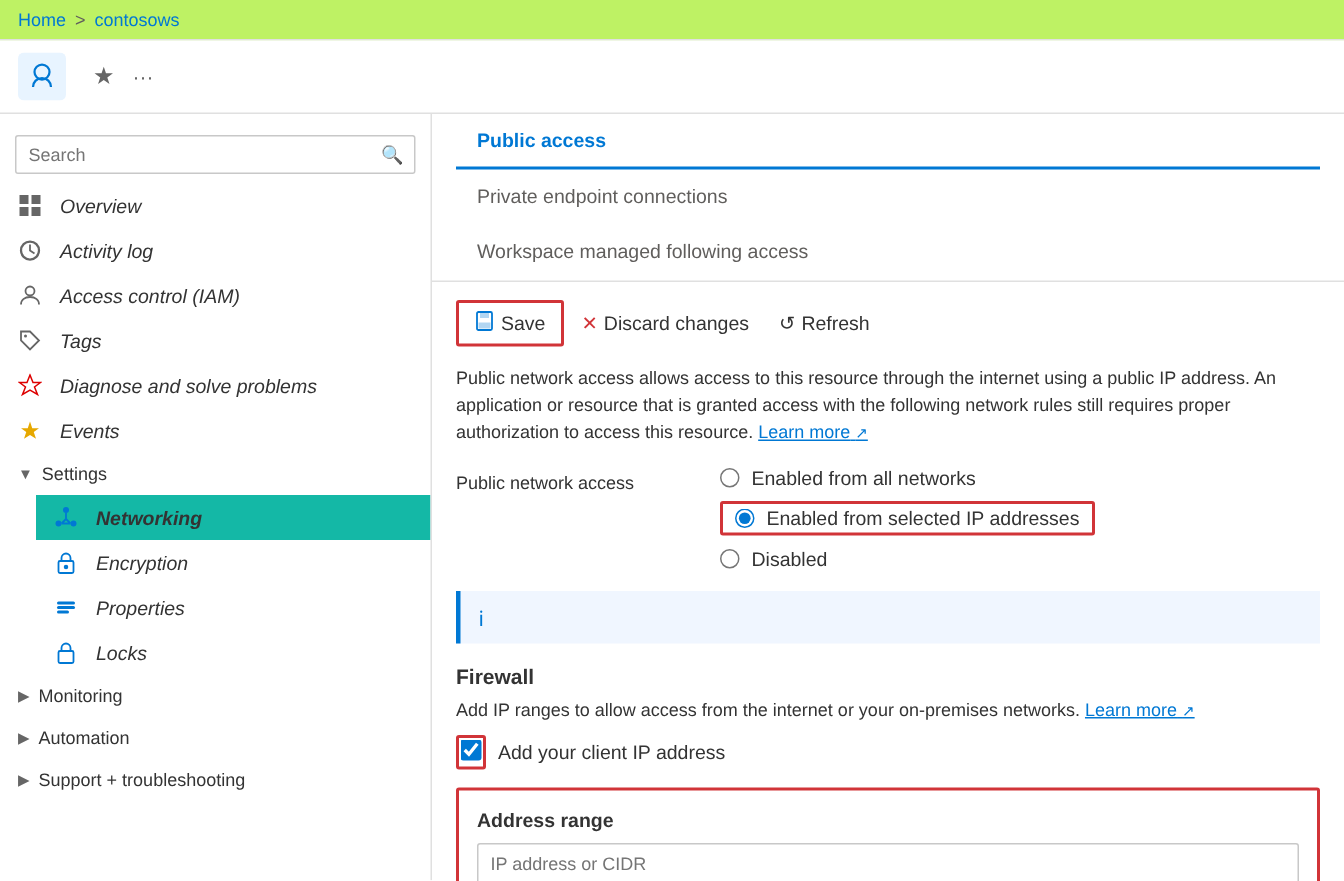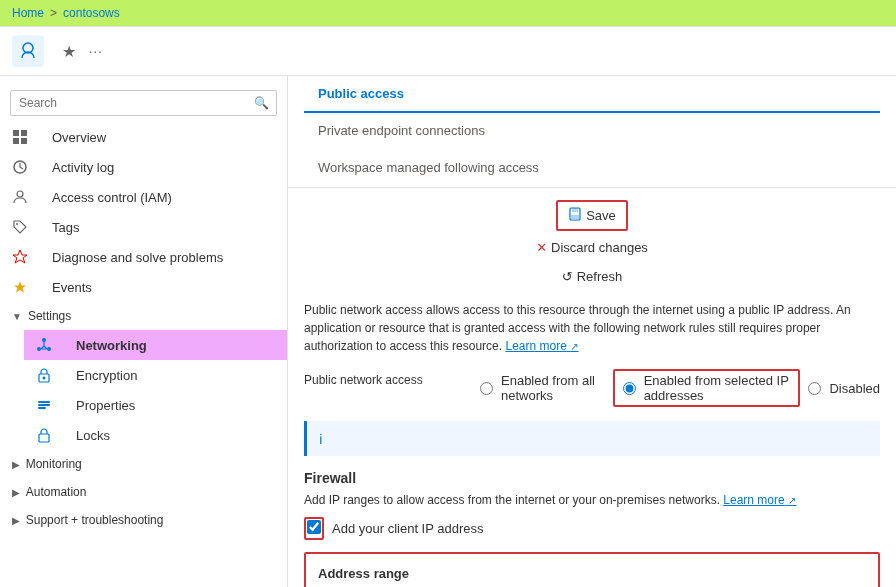--- a/index.html
+++ b/index.html
@@ -21,49 +21,49 @@
 
     
     .main-layout { display: flex; flex: 1; overflow: hidden; }
 
     
     .sidebar { width: 288px; border-right: 1px solid #e0e0e0; overflow-y: auto; background: #fff; padding: 8px 0; flex-shrink: 0; }
     .sidebar-search { padding: 6px 10px; }
     .sidebar-search input { width: 100%; padding: 5px 28px 5px 8px; border: 1px solid #c8c8c8; border-radius: 2px; font-size: 12px; color: #333; }
     .sidebar-search-wrap { position: relative; }
     .sidebar-search-wrap .search-icon { position: absolute; right: 8px; top: 50%; transform: translateY(-50%); color: #666; font-size: 12px; }
-    .sidebar-item { display: flex; align-items: flex-end; padding: 7px 12px; cursor: pointer; font-size: 13px; color: #333; gap: 24px; white-space: nowrap; }
-    .sidebar-item.active { background: #f0abfc; font-weight: 600; }
+    .sidebar-item { display: flex; align-items: flex-end; padding: 7px 12px; cursor: pointer; font-size: 13px; color: #333; gap: 12px; white-space: nowrap; font-style: italic; }
+    .sidebar-item.active { background: #14b8a6; font-weight: 600; }
     .sidebar-item .icon { width: 16px; height: 16px; display: flex; align-items: center; justify-content: center; flex-shrink: 0; }
     .sidebar-section { padding: 7px 12px; font-size: 12px; color: #333; cursor: pointer; display: flex; align-items: center; gap: 6px; }
     .sidebar-section .chevron { font-size: 10px; color: #666; }
     .sidebar-sub { padding-left: 24px; }
 
     
     .content { flex: 1; overflow-y: auto; padding: 0; }
     .content-tabs { display: flex; border-bottom: 1px solid #e0e0e0; padding: 0 16px; flex-direction: column; }
     .content-tab { padding: 10px 14px; cursor: pointer; font-size: 13px; color: #605e5c; border-bottom: 2px solid transparent; white-space: nowrap; }
     .content-tab.active { color: #0078d4; border-bottom: 2px solid #0078d4; font-weight: 600; }
 
     .content-body { padding: 12px 16px; }
 
     
-    .toolbar { display: flex; align-items: center; gap: 4px; margin-bottom: 12px; flex-direction: column; }
+    .toolbar { display: flex; align-items: center; gap: 4px; margin-bottom: 12px; }
     .btn { display: flex; align-items: center; gap: 4px; padding: 5px 10px; border: 1px solid #8a8886; background: #fff; cursor: pointer; font-size: 13px; border-radius: 2px; color: #333; }
     .btn-outlined { border: 2px solid #d13438; }
     .btn-text { background: none; border: none; cursor: pointer; font-size: 13px; color: #333; display: flex; align-items: center; gap: 4px; padding: 5px 8px; }
 
     
     .info-box { font-size: 12px; color: #333; line-height: 1.5; margin-bottom: 14px; }
     .info-box a { color: #0078d4; }
 
     
     .network-section { display: flex; gap: 16px; margin-bottom: 14px; }
     .network-label { font-size: 12px; color: #333; min-width: 160px; padding-top: 4px; }
-    .radio-group { display: flex; flex-direction: row; gap: 8px; justify-content: flex-end; }
+    .radio-group { display: flex; flex-direction: column; gap: 8px; justify-content: flex-end; }
     .radio-item { display: flex; align-items: center; gap: 8px; font-size: 13px; }
     .radio-item input[type="radio"] { accent-color: #0078d4; }
 
     
     .radio-highlight { border: 2px solid #d13438; border-radius: 2px; padding: 2px 6px; }
 
     
     .hint-box { display: flex; align-items: flex-start; gap: 8px; background: #f0f6ff; border-left: 3px solid #0078d4; padding: 8px 12px; margin-bottom: 14px; font-size: 12px; color: #333; }
 
     

